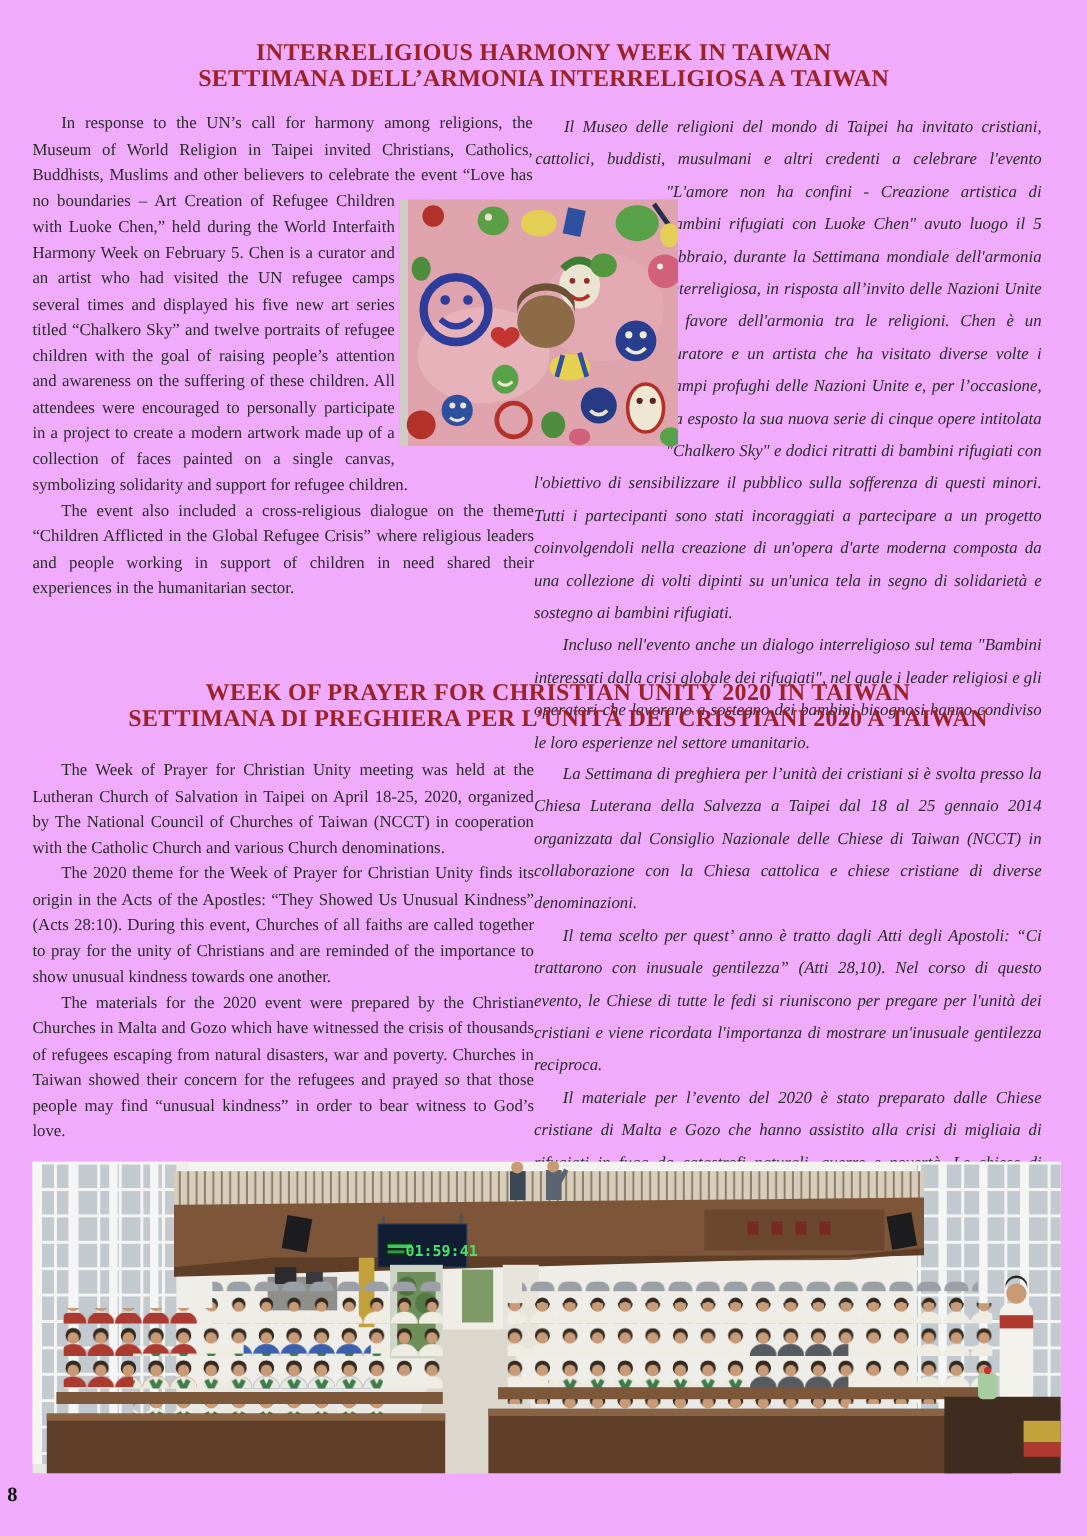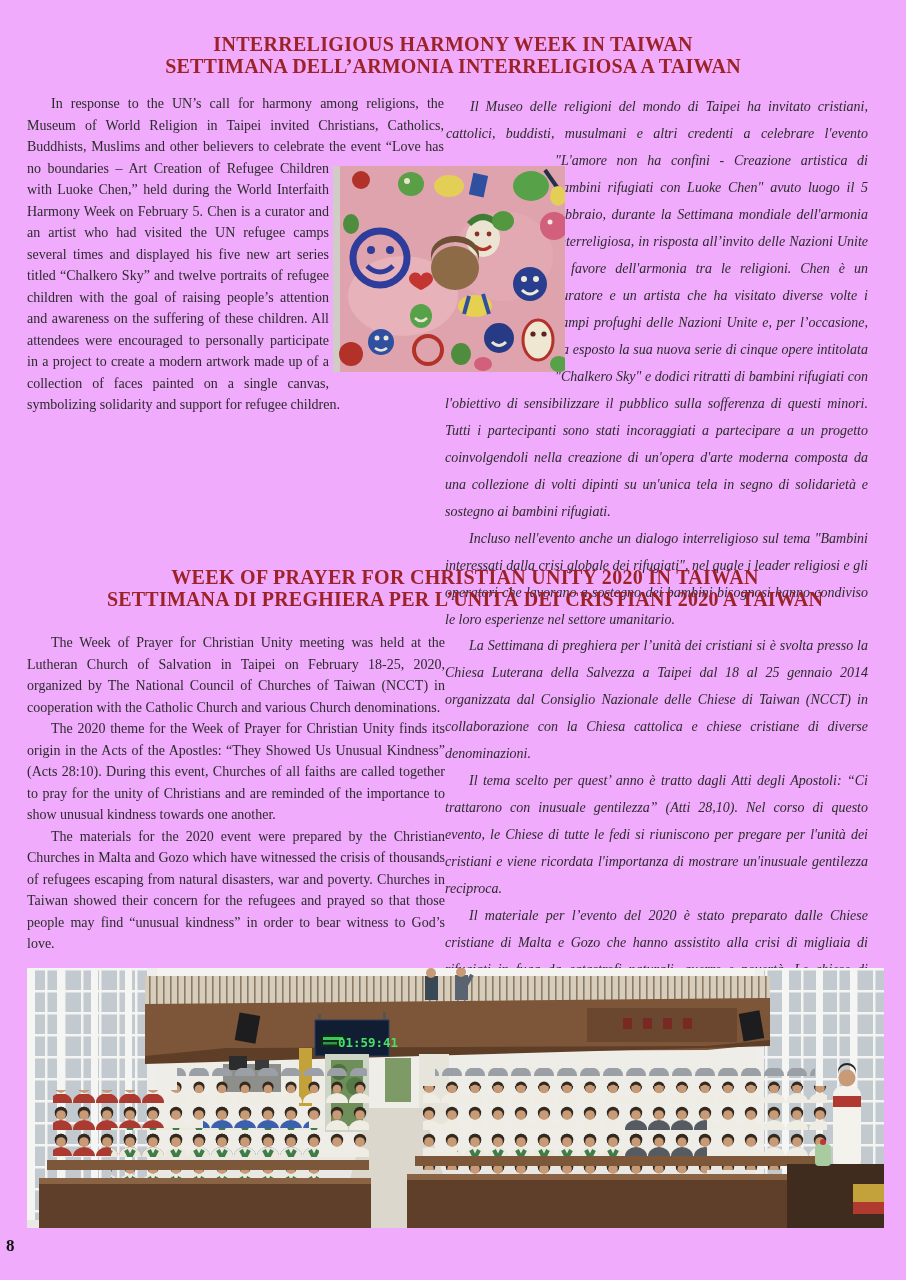--- a/index.html
+++ b/index.html
@@ -33,20 +33,21 @@
   <div class="head" style="top:33px;">
     <div class="h-en">INTERRELIGIOUS HARMONY WEEK IN TAIWAN</div>
     <div class="h-it">SETTIMANA DELL’ARMONIA INTERRELIGIOSA A TAIWAN</div>
   </div>
 
   <div class="cols" style="top:93px;">
     <div class="col col-en">
       <span class="sp sp-r1"></span>
       <span class="sp sp-r2"></span>
       <p>In response to the UN’s call for harmony among religions, the Museum of World Religion in Taipei invited Christians, Catholics, Buddhists, Muslims and other believers to celebrate the event “Love has no boundaries – Art Creation of Refugee Children with Luoke Chen,” held during the World Interfaith Harmony Week on February 5. Chen is a curator and an artist who had visited the UN refugee camps several times and displayed his five new art series titled “Chalkero Sky” and twelve portraits of refugee children with the goal of raising people’s attention and awareness on the suffering of these children. All attendees were encouraged to personally participate in a project to create a modern artwork made up of a collection of faces painted on a single canvas, symbolizing solidarity and support for refugee children.</p>
+      <p>The event also included a cross-religious dialogue on the theme “Children Afflicted in the Global Refugee Crisis” where religious leaders and people working in support of children in need shared their experiences in the humanitarian sector.</p>
     </div>
     <div class="col col-it">
       <span class="sp sp-l1"></span>
       <span class="sp sp-l2"></span>
       <p>Il Museo delle religioni del mondo di Taipei ha invitato cristiani, cattolici, buddisti, musulmani e altri credenti a celebrare l'evento "L'amore non ha confini - Creazione artistica di bambini rifugiati con Luoke Chen" avuto luogo il 5 febbraio, durante la Settimana mondiale dell'armonia interreligiosa, in risposta all’invito delle Nazioni Unite a favore dell'armonia tra le religioni. Chen è un curatore e un artista che ha visitato diverse volte i campi profughi delle Nazioni Unite e, per l’occasione, ha esposto la sua nuova serie di cinque opere intitolata "Chalkero Sky" e dodici ritratti di bambini rifugiati con l'obiettivo di sensibilizzare il pubblico sulla sofferenza di questi minori. Tutti i partecipanti sono stati incoraggiati a partecipare a un progetto coinvolgendoli nella creazione di un'opera d'arte moderna composta da una collezione di volti dipinti su un'unica tela in segno di solidarietà e sostegno ai bambini rifugiati.</p>
       <p>Incluso nell'evento anche un dialogo interreligioso sul tema "Bambini interessati dalla crisi globale dei rifugiati", nel quale i leader religiosi e gli operatori che lavorano a sostegno dei bambini bisognosi hanno condiviso le loro esperienze nel settore umanitario.</p>
     </div>
   </div>
 
   <figure class="artwork">
@@ -116,21 +117,21 @@
     </svg>
   </figure>
 
   <div class="head" style="top:566px;padding-left:12px;">
     <div class="h-en">WEEK OF PRAYER FOR CHRISTIAN UNITY 2020 IN TAIWAN</div>
     <div class="h-it">SETTIMANA DI PREGHIERA PER L’UNITÀ DEI CRISTIANI 2020 A TAIWAN</div>
   </div>
 
   <div class="cols" style="top:632px;">
     <div class="col col-en">
-      <p>The Week of Prayer for Christian Unity meeting was held at the Lutheran Church of Salvation in Taipei on February 18-25, 2020, organized by The National Council of Churches of Taiwan (NCCT) in cooperation with the Catholic Church and various Church denominations.</p>
+      <p>The Week of Prayer for Christian Unity meeting was held at the Lutheran Church of Salvation in Taipei on April 18-25, 2020, organized by The National Council of Churches of Taiwan (NCCT) in cooperation with the Catholic Church and various Church denominations.</p>
       <p>The 2020 theme for the Week of Prayer for Christian Unity finds its origin in the Acts of the Apostles: “They Showed Us Unusual Kindness” (Acts 28:10). During this event, Churches of all faiths are called together to pray for the unity of Christians and are reminded of the importance to show unusual kindness towards one another.</p>
       <p>The materials for the 2020 event were prepared by the Christian Churches in Malta and Gozo which have witnessed the crisis of thousands of refugees escaping from natural disasters, war and poverty. Churches in Taiwan showed their concern for the refugees and prayed so that those people may find “unusual kindness” in order to bear witness to God’s love.</p>
     </div>
     <div class="col col-it">
       <p>La Settimana di preghiera per l’unità dei cristiani si è svolta presso la Chiesa Luterana della Salvezza a Taipei dal 18 al 25 gennaio 2014 organizzata dal Consiglio Nazionale delle Chiese di Taiwan (NCCT) in collaborazione con la Chiesa cattolica e chiese cristiane di diverse denominazioni.</p>
       <p>Il tema scelto per quest’ anno è tratto dagli Atti degli Apostoli: “Ci trattarono con inusuale gentilezza” (Atti 28,10). Nel corso di questo evento, le Chiese di tutte le fedi si riuniscono per pregare per l'unità dei cristiani e viene ricordata l'importanza di mostrare un'inusuale gentilezza reciproca.</p>
       <p>Il materiale per l’evento del 2020 è stato preparato dalle Chiese cristiane di Malta e Gozo che hanno assistito alla crisi di migliaia di rifugiati in fuga da catastrofi naturali, guerre e povertà. Le chiese di Taiwan hanno mostrato la loro sollecitudine per i rifugiati e hanno pregato affinché queste persone potessero trovare "gentilezza insolita" per testimoniare l'amore di Dio.</p>
     </div>
   </div>
 

